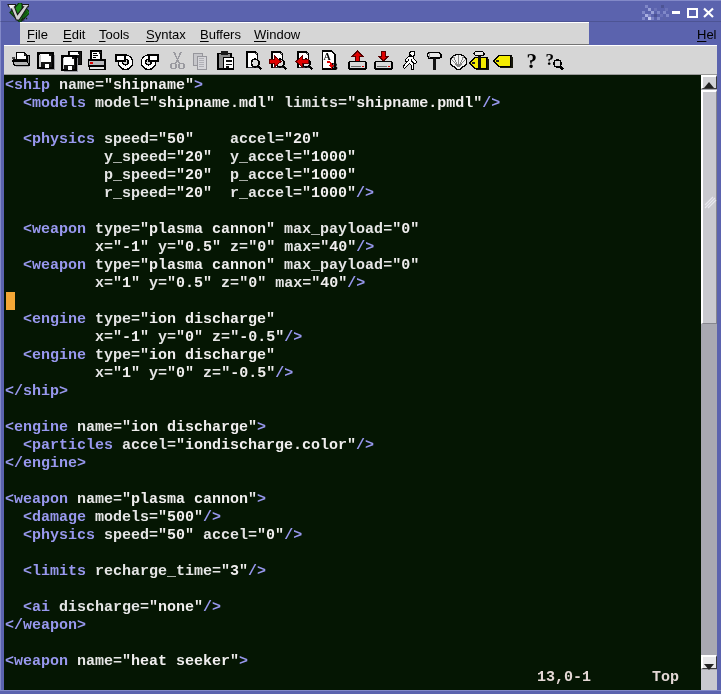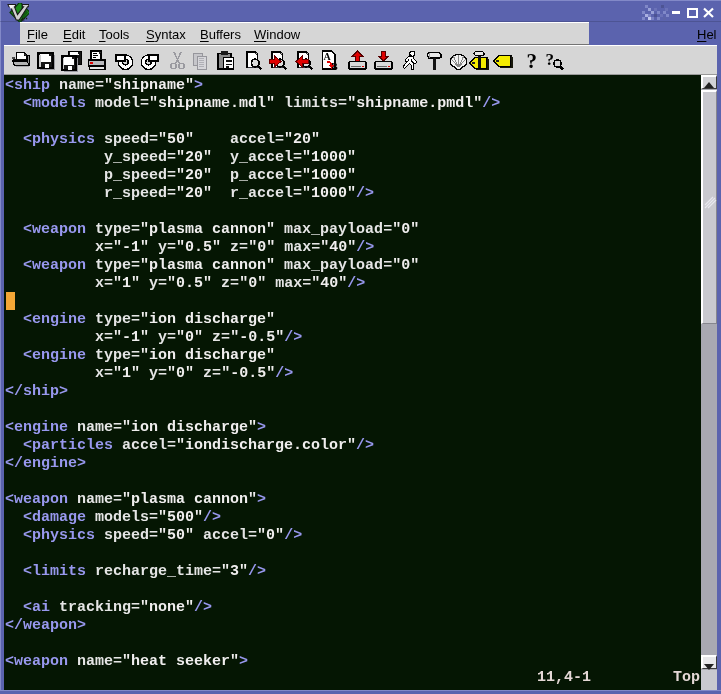--- a/index.html
+++ b/index.html
@@ -252,27 +252,27 @@
 <span class="t">&lt;engine</span> <span class="a">name=</span><span class="s">"ion discharge"</span><span class="t">&gt;</span>
   <span class="t">&lt;particles</span> <span class="a">accel=</span><span class="s">"iondischarge.color"</span><span class="t">/&gt;</span>
 <span class="t">&lt;/engine&gt;</span>
 
 <span class="t">&lt;weapon</span> <span class="a">name=</span><span class="s">"plasma cannon"</span><span class="t">&gt;</span>
   <span class="t">&lt;damage</span> <span class="a">models=</span><span class="s">"500"</span><span class="t">/&gt;</span>
   <span class="t">&lt;physics</span> <span class="a">speed=</span><span class="s">"50"</span> <span class="a">accel=</span><span class="s">"0"</span><span class="t">/&gt;</span>
 
   <span class="t">&lt;limits</span> <span class="a">recharge_time=</span><span class="s">"3"</span><span class="t">/&gt;</span>
 
-  <span class="t">&lt;ai</span> <span class="a">tracking=</span><span class="s">"none"</span><span class="t">/&gt;</span>
+  <span class="t">&lt;ai</span> <span class="a">discharge=</span><span class="s">"none"</span><span class="t">/&gt;</span>
 <span class="t">&lt;/weapon&gt;</span>
 
 <span class="t">&lt;weapon</span> <span class="a">name=</span><span class="s">"heat seeker"</span><span class="t">&gt;</span></div>
 </div>
 <div class="abs" id="cursor"></div>
-<div class="abs" id="ruler"><span style="position:absolute;left:531px">11,4-1</span><span style="position:absolute;left:667px">Top</span></div>
+<div class="abs" id="ruler"><span style="position:absolute;left:531px">13,0-1</span><span style="position:absolute;left:646px">Top</span></div>
 <div class="abs" id="sbar">
   <div class="sbtn" style="top:0"><svg width="12" height="10" viewBox="0 0 12 10">
         <path d="M6 1l5 6H1z" fill="#222"></path>
       </svg></div>
   <div id="sthumb"><svg width="14" height="14" viewBox="0 0 14 14" style="margin-top:103px">
         <path d="M2 10l8-8M2 13l10-10M5 13l8-8" stroke="#e8e8ee" stroke-width="1.2"></path>
       </svg></div>
   <div class="sbtn" style="top:580px;background:#e8e8ea"><svg width="12" height="10" viewBox="0 0 12 10">
         <path d="M6 9L1 3h10z" fill="#222"></path>
       </svg></div>

